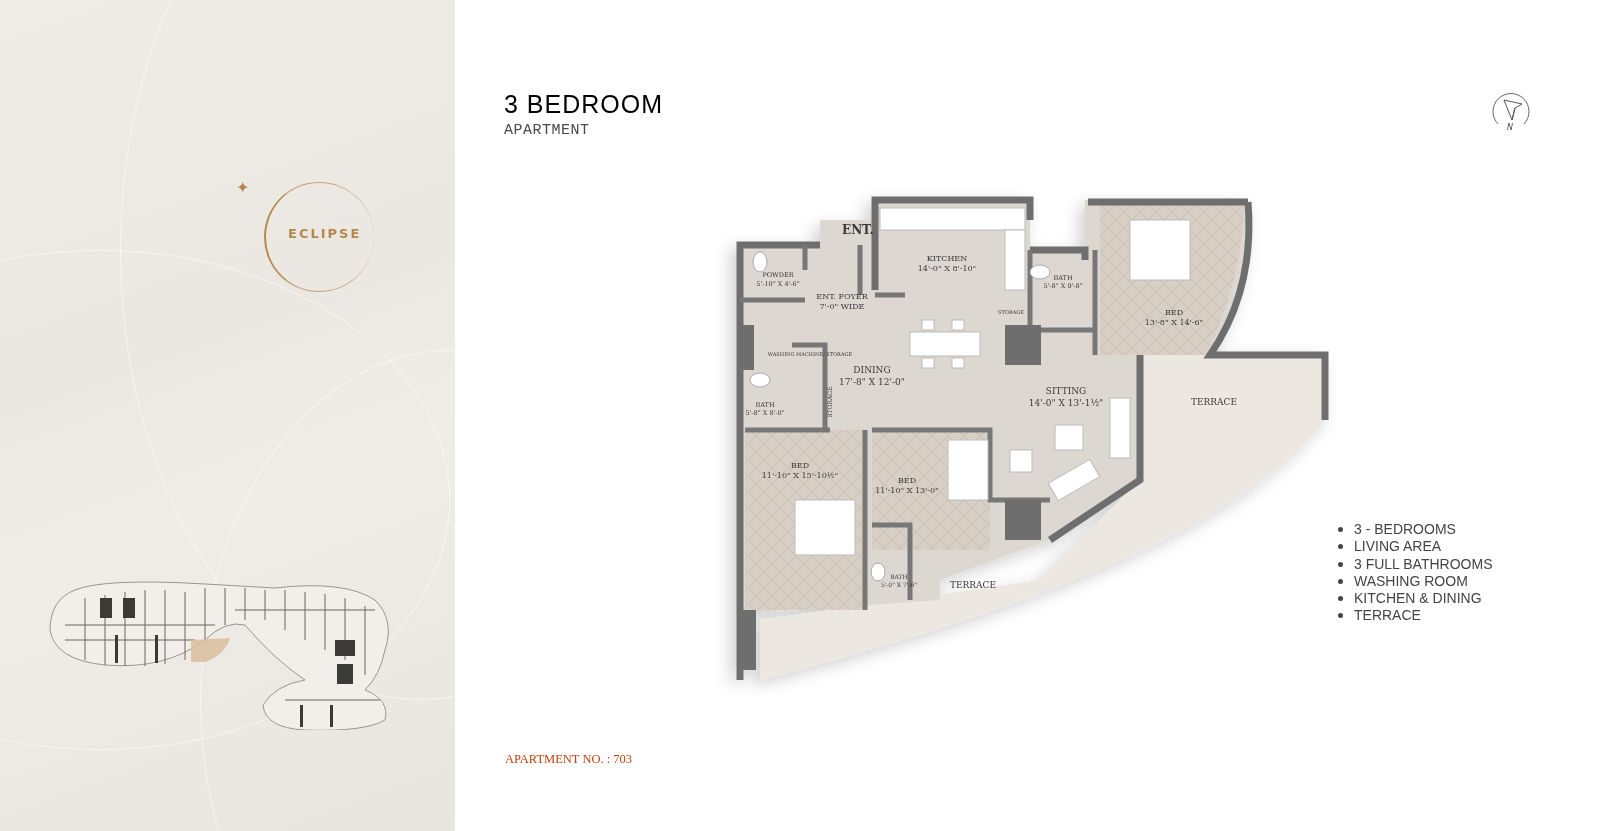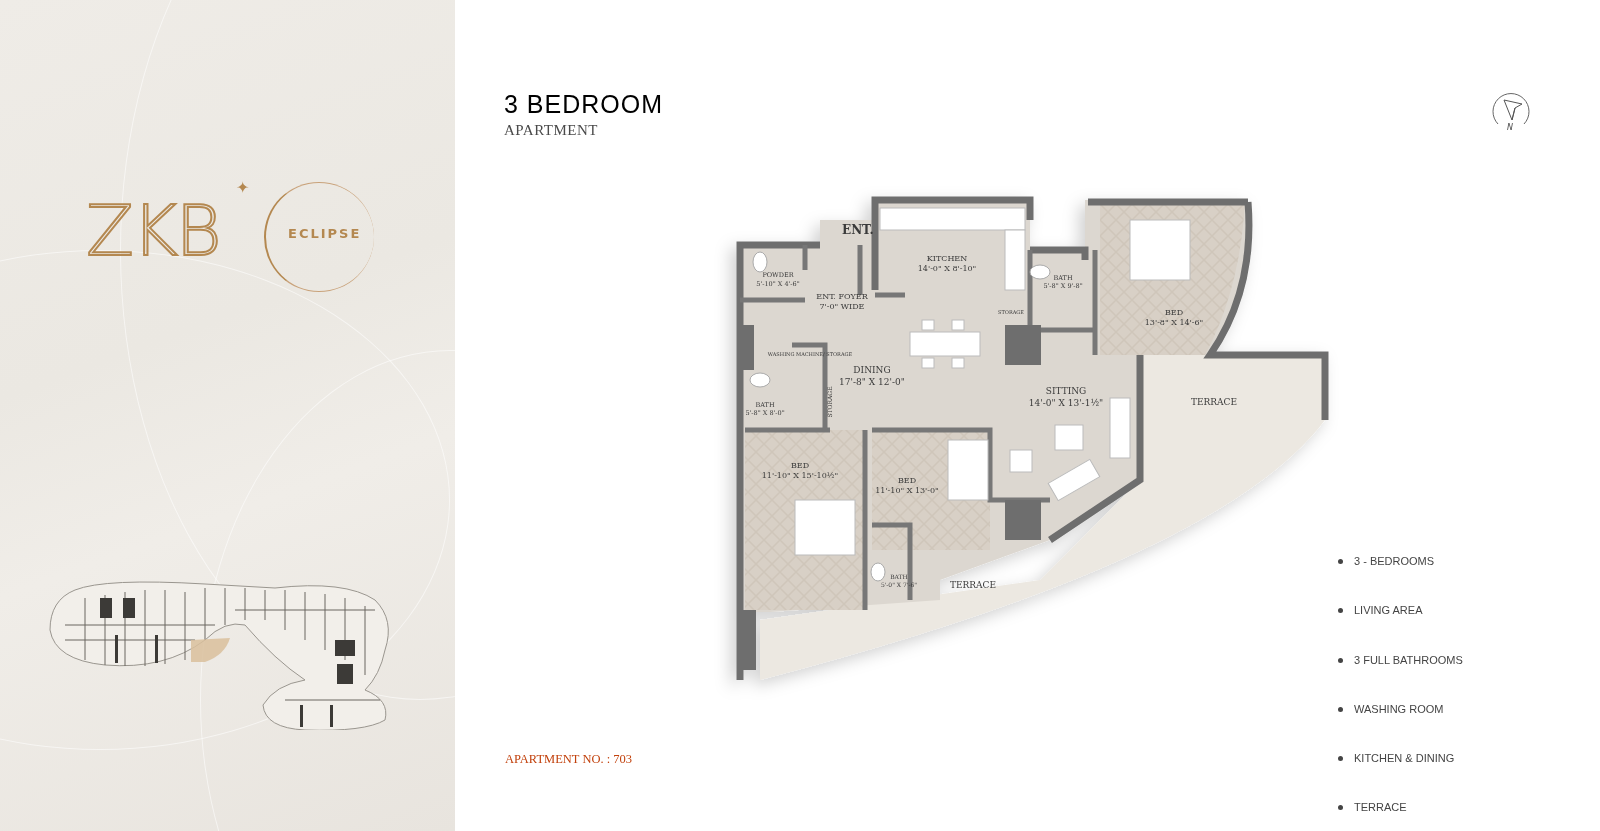--- a/index.html
+++ b/index.html
@@ -12,42 +12,41 @@
   }
   .left-panel .vein { position:absolute; border-radius:50%; border:1px solid rgba(255,255,255,0.55); }
   .logo { position:absolute; left:86px; top:178px; width:290px; height:115px; }
   .logo .zkb { position:absolute; left:0; top:18px; font-family:"DejaVu Sans", sans-serif; font-weight:300; font-size:70px; letter-spacing:-2px; color:transparent; -webkit-text-stroke:2px #b48850; line-height:1; }
   .logo .ring { position:absolute; left:178px; top:4px; width:110px; height:110px; border-radius:50%; border-left:2px solid #b48850; border-top:1px solid #c9a27a; border-right:0; border-bottom:1px solid #c9a27a; }
   .logo .eclipse { position:absolute; left:202px; top:48px; font-size:13px; letter-spacing:2px; color:#b48850; font-weight:bold; }
   .logo .star { position:absolute; left:150px; top:0px; font-size:16px; color:#b48850; }
   .keyplan { position:absolute; left:45px; top:580px; width:360px; height:150px; }
 
   .title { position:absolute; left:504px; top:90px; font-size:25px; color:#000000; letter-spacing:1px; font-family:"Liberation Sans", sans-serif; }
-  .subtitle { position:absolute; left:504px; top:122px; font-size:15px; color:#4a4a4a; letter-spacing:0.5px; font-family:Liberation Serif, serif; }
+  .subtitle { position:absolute; left:504px; top:122px; font-size:15px; color:#4a4a4a; letter-spacing:0.5px; font-family:Liberation Mono, monospace; }
   .compass { position:absolute; left:1488px; top:88px; width:44px; height:44px; }
   .apt-no { position:absolute; left:505px; top:752px; font-size:12.5px; color:#c2410c; font-family:Liberation Serif, serif; }
   .features { position:absolute; left:1338px; top:521px; list-style:none; font-family:"Liberation Sans", sans-serif; }
-  .features li { font-size:11px; color:#444; height:17.3px; line-height:17.3px; position:relative; padding-left:16px;margin-top:32px; }
+  .features li { font-size:14px; color:#444; height:17.3px; line-height:17.3px; position:relative; padding-left:16px; }
   .features li::before { content:""; position:absolute; left:0; top:6px; width:5px; height:5px; border-radius:50%; background:#444; }
   .plan { position:absolute; left:700px; top:180px; width:650px; height:520px; }
   .plan text { font-family:"DejaVu Serif", serif; fill:#3a3a3a; }
 </style>
 </head>
 <body>
 
 <div class="page">
 
   <div class="left-panel">
     <div class="vein" style="left:120px;top:-200px;width:600px;height:900px;"></div>
     <div class="vein" style="left:-250px;top:250px;width:700px;height:500px;"></div>
     <div class="vein" style="left:200px;top:350px;width:500px;height:700px;"></div>
 
     <div class="logo">
       <div class="star">✦</div>
-      <div class="zkb">ZKB</div>
       <div class="ring"></div>
       <div class="eclipse">ECLIPSE</div>
     </div>
 
     <svg class="keyplan" viewBox="0 0 360 150">
       <path d="M30 10 Q60 -2 160 4 L230 8 Q300 0 330 20 Q350 40 340 70 Q335 95 320 110 Q345 120 340 140 Q320 152 260 150 Q220 148 218 125 Q230 105 260 100 Q230 80 200 45 Q180 40 160 60 Q120 90 60 85 Q10 80 5 50 Q5 20 30 10 Z" fill="#f2efea" stroke="#9a968f" stroke-width="1"></path>
       <g stroke="#6b6760" stroke-width="1" fill="none">
         <path d="M40 18 V80 M60 15 V85 M80 12 V86 M100 10 V86 M120 10 V84 M140 12 V80 M160 8 V60 M180 8 V45 M200 8 V40 M220 10 V40 M240 10 V50 M260 12 V60 M280 14 V70 M300 18 V80 M320 26 V95"></path>
         <path d="M20 45 H170 M190 30 H330 M240 120 H335 M20 60 H150"></path>
       </g>

